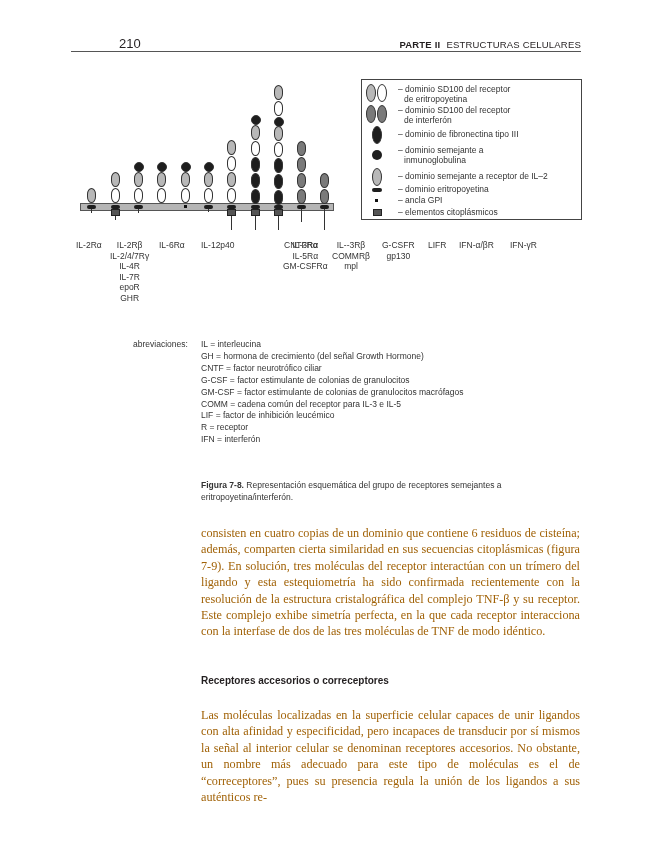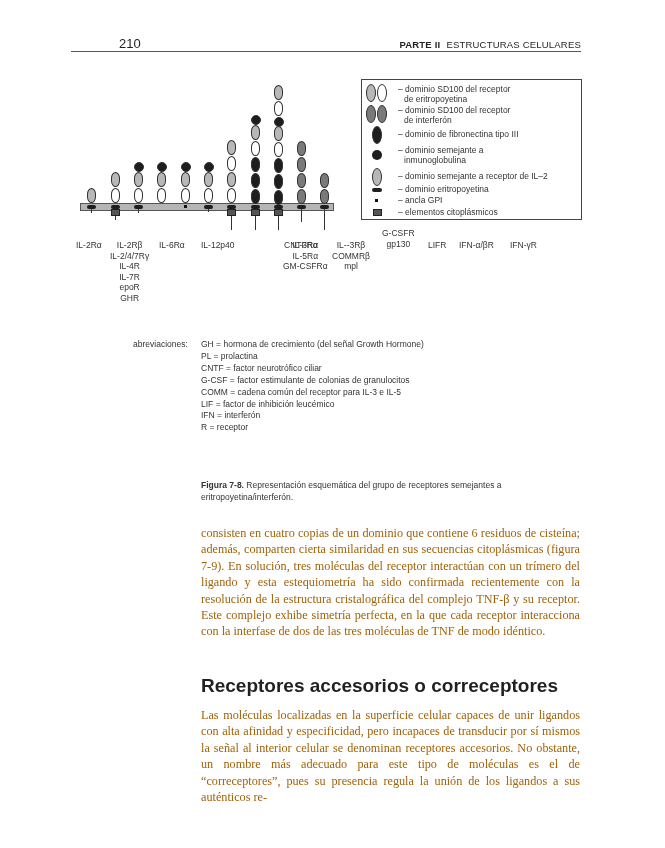--- a/index.html
+++ b/index.html
@@ -41,21 +41,21 @@
   #abbr-label{position:absolute;left:133px;top:339px;font-size:8.5px;color:#333;}
   #abbr-list{position:absolute;left:201px;top:339px;font-size:8.5px;line-height:11.9px;color:#333;}
   #abbr-list div{white-space:nowrap;}
 
   #caption{position:absolute;left:201px;top:479px;width:360px;font-size:8.5px;line-height:12px;color:#333;}
   #caption b{font-weight:bold;}
 
   
   .para{position:absolute;left:201px;width:379px;font-size:12.2px;line-height:16.4px;text-align:justify;color:#a16207;}
   #para1{top:525px;}
-  #section-heading{position:absolute;left:201px;top:675px;font-size:19px;font-weight:bold;color:#231f20;}
+  #section-heading{position:absolute;left:201px;top:675px;font-size:10px;font-weight:bold;color:#231f20;}
   #para2{top:707px;}
 </style>
 </head>
 <body>
 
 <div id="page-number" class="sans">210</div>
 <div id="running-head" class="sans">
   <span class="part">PARTE II</span><span>ESTRUCTURAS CELULARES</span>
 </div>
 <div id="header-rule"></div>
@@ -253,44 +253,45 @@
   <div class="rlabel sans" style="left:283px;top:240px;">
     <div>IL-3Rα</div>
     <div>IL-5Rα</div>
     <div>GM-CSFRα</div>
   </div>
   <div class="rlabel sans" style="left:332px;top:240px;">
     <div>IL--3Rβ</div>
     <div>COMMRβ</div>
     <div>mpl</div>
   </div>
-  <div class="rlabel sans" style="left:382px;top:228px;">
+  <div class="rlabel sans" style="left:382px;top:240px;">
     <div>G-CSFR</div>
     <div>gp130</div>
   </div>
   <div class="rlabel sans" style="left:428px;top:240px;">
     <div>LIFR</div>
   </div>
   <div class="rlabel sans" style="left:459px;top:240px;">
     <div>IFN-α/βR</div>
   </div>
   <div class="rlabel sans" style="left:510px;top:240px;">
     <div>IFN-γR</div>
   </div>
 </div>
 
 <div id="abbr-label" class="sans">abreviaciones:</div>
 <div id="abbr-list" class="sans">
+  <div>IL = interleucina</div>
   <div>GH = hormona de crecimiento (del señal Growth Hormone)</div>
-  <div>PL = prolactina</div>
   <div>CNTF = factor neurotrófico ciliar</div>
   <div>G-CSF = factor estimulante de colonias de granulocitos</div>
+  <div>GM-CSF = factor estimulante de colonias de granulocitos macrófagos</div>
   <div>COMM = cadena común del receptor para IL-3 e IL-5</div>
   <div>LIF = factor de inhibición leucémico</div>
+  <div>R = receptor</div>
   <div>IFN = interferón</div>
-  <div>R = receptor</div>
 </div>
 
 <div id="caption" class="sans"><b>Figura 7-8.</b><span> Representación esquemática del grupo de receptores semejantes a eritropoyetina/interferón.</span></div>
 
 <div id="para1" class="para serif">consisten en cuatro copias de un dominio que contiene 6 residuos de cisteína; además, comparten cierta similaridad en sus secuencias citoplásmicas (figura 7-9). En solución, tres moléculas del receptor interactúan con un trímero del ligando y esta estequiometría ha sido confirmada recientemente con la resolución de la estructura cristalográfica del complejo TNF-β y su receptor. Este complejo exhibe simetría perfecta, en la que cada receptor interacciona con la interfase de dos de las tres moléculas de TNF de modo idéntico.</div>
 <div id="section-heading" class="sans">Receptores accesorios o correceptores</div>
 <div id="para2" class="para serif">Las moléculas localizadas en la superficie celular capaces de unir ligandos con alta afinidad y especificidad, pero incapaces de transducir por sí mismos la señal al interior celular se denominan receptores accesorios. No obstante, un nombre más adecuado para este tipo de moléculas es el de “correceptores”, pues su presencia regula la unión de los ligandos a sus auténticos re-</div>
 
 </body></html>

